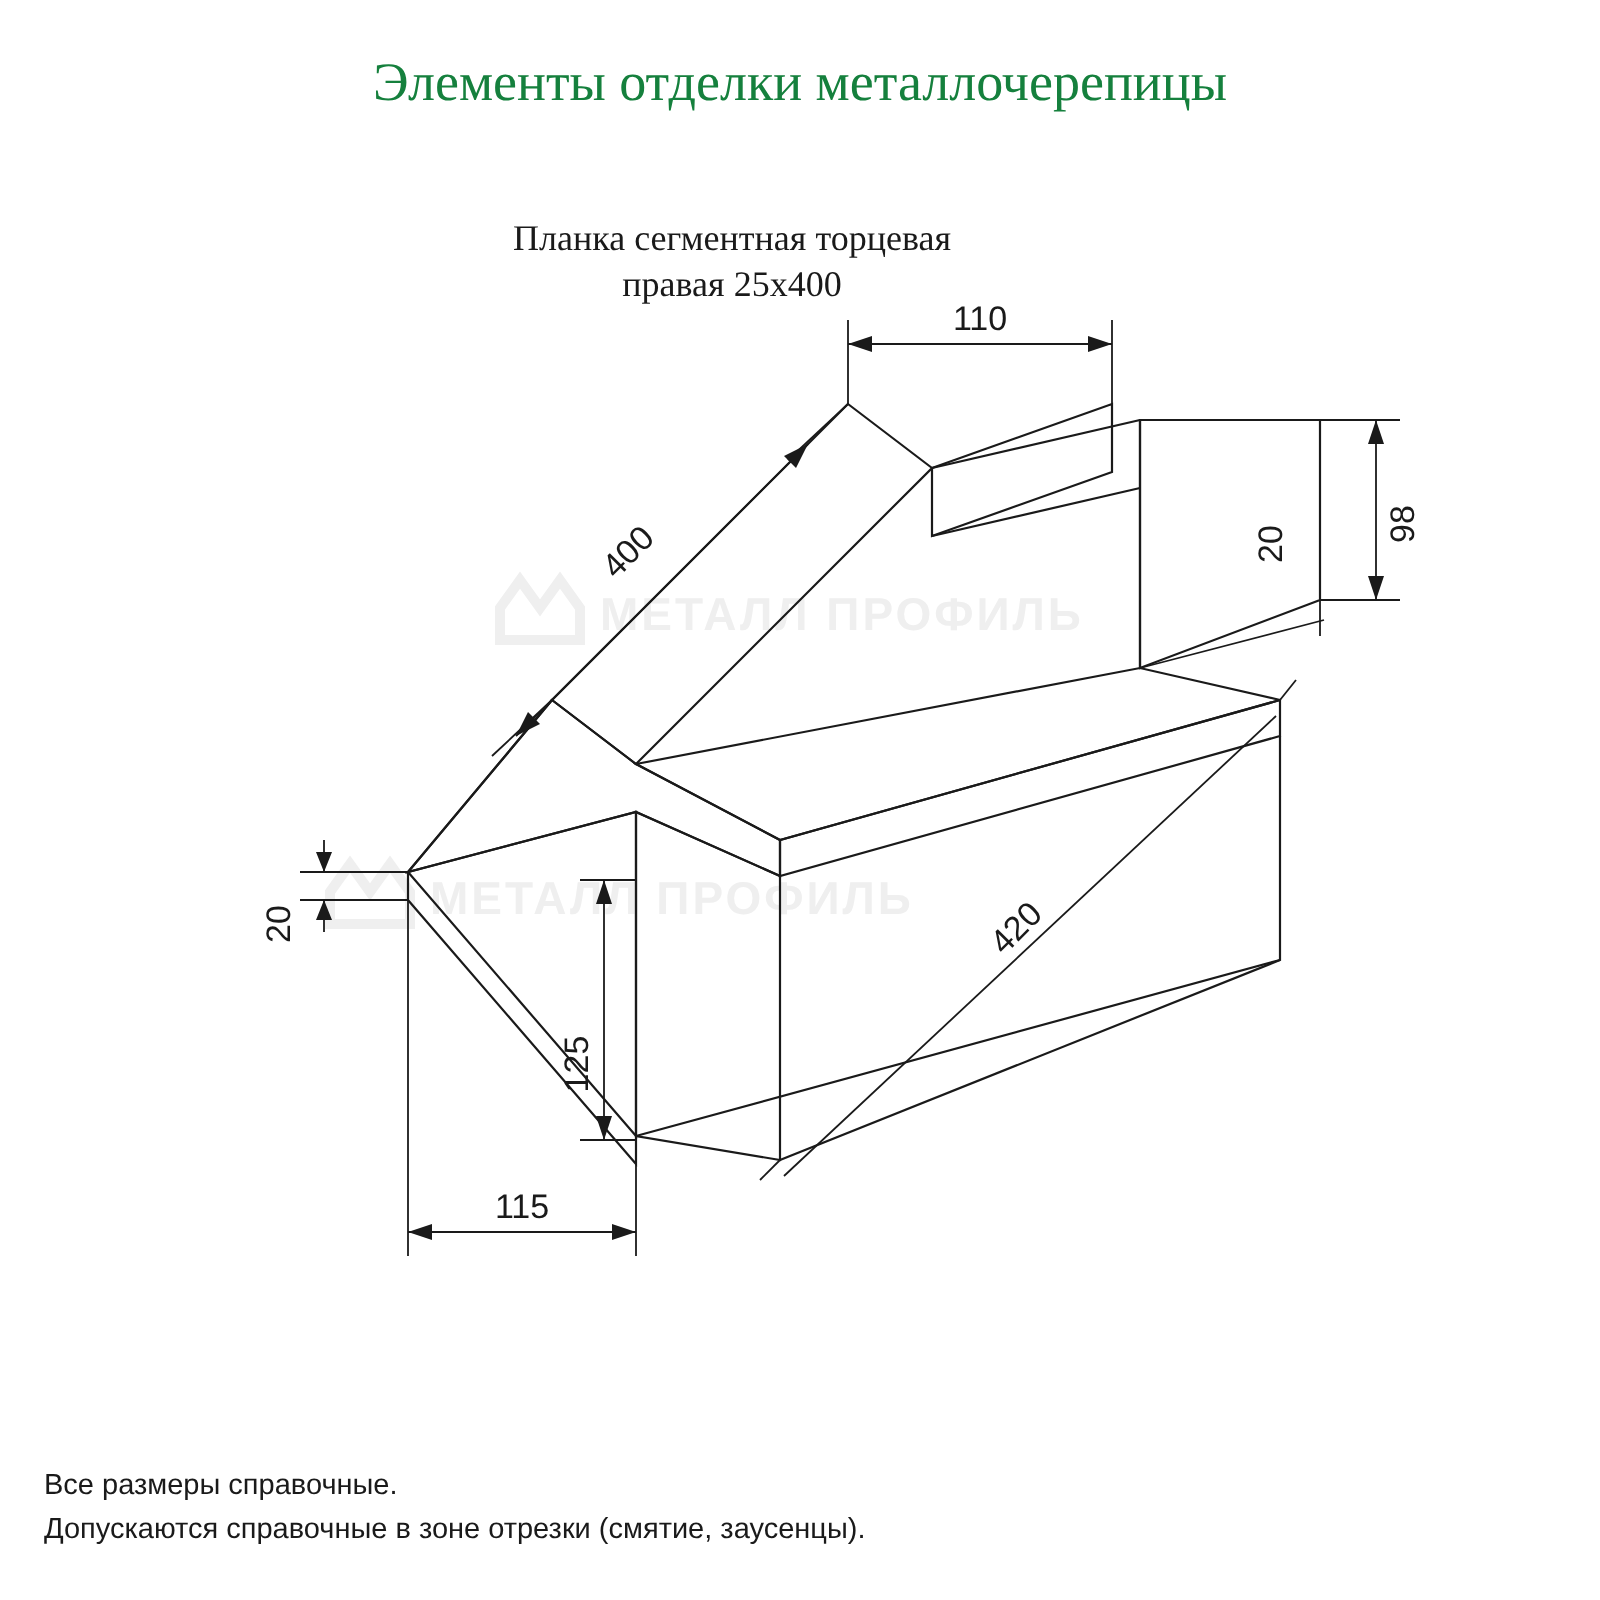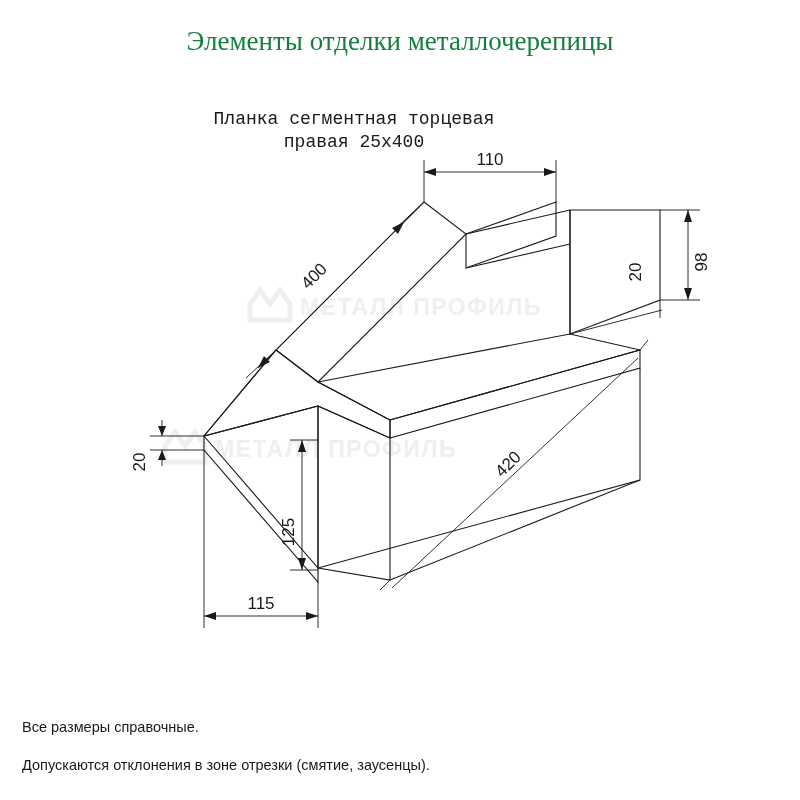--- a/index.html
+++ b/index.html
@@ -26,46 +26,46 @@
     width: 800px;
     text-align: center;
     font-size: 27px;
     font-family: "Liberation Serif", serif;
     color: #15803d;
     letter-spacing: 0px;
   }
   .subtitle {
     position: absolute;
     top: 108px;
-    left: 0;
+    left: 12px;
     width: 708px;
     text-align: center;
     font-size: 18px;
     line-height: 23px;
-    font-family: Liberation Mono, monospace;
+    font-family: Liberation Serif, serif;
     color: #1a1a1a;
   }
   .subtitle span { display: block; }
   .drawing {
     position: absolute;
     top: 150px;
     left: 0;
     width: 800px;
     height: 530px;
   }
   .footer {
     position: absolute;
     left: 22px;
     bottom: 24px;
     font-size: 14.5px;
     line-height: 22px;
     font-family: "Liberation Sans", sans-serif;
     color: #1a1a1a;
   }
-  .footer span { display: block; margin-top: 16px; }
+  .footer span { display: block; }
   svg { display: block; }
   .dim-text {
     font-family: "Liberation Sans", sans-serif;
     font-size: 17px;
     fill: #1a1a1a;
   }
   .wm {
     font-family: "Liberation Sans", sans-serif;
     font-weight: bold;
     font-size: 23px;
@@ -193,16 +193,16 @@
         <line x1="390" y1="430" x2="380" y2="440"></line>
         <line x1="638" y1="208" x2="392" y2="438"></line>
       </g>
       <text class="dim-text" x="512" y="318" text-anchor="middle" transform="rotate(-45 512 318)">420</text>
 
     </svg>
   </div>
 
   <div class="footer">
     <span>Все размеры справочные.</span>
-    <span>Допускаются отклонения в зоне отрезки (смятие, заусенцы).</span>
+    <span>Допускаются справочные в зоне отрезки (смятие, заусенцы).</span>
   </div>
 
 </div>
 
 </body></html>

